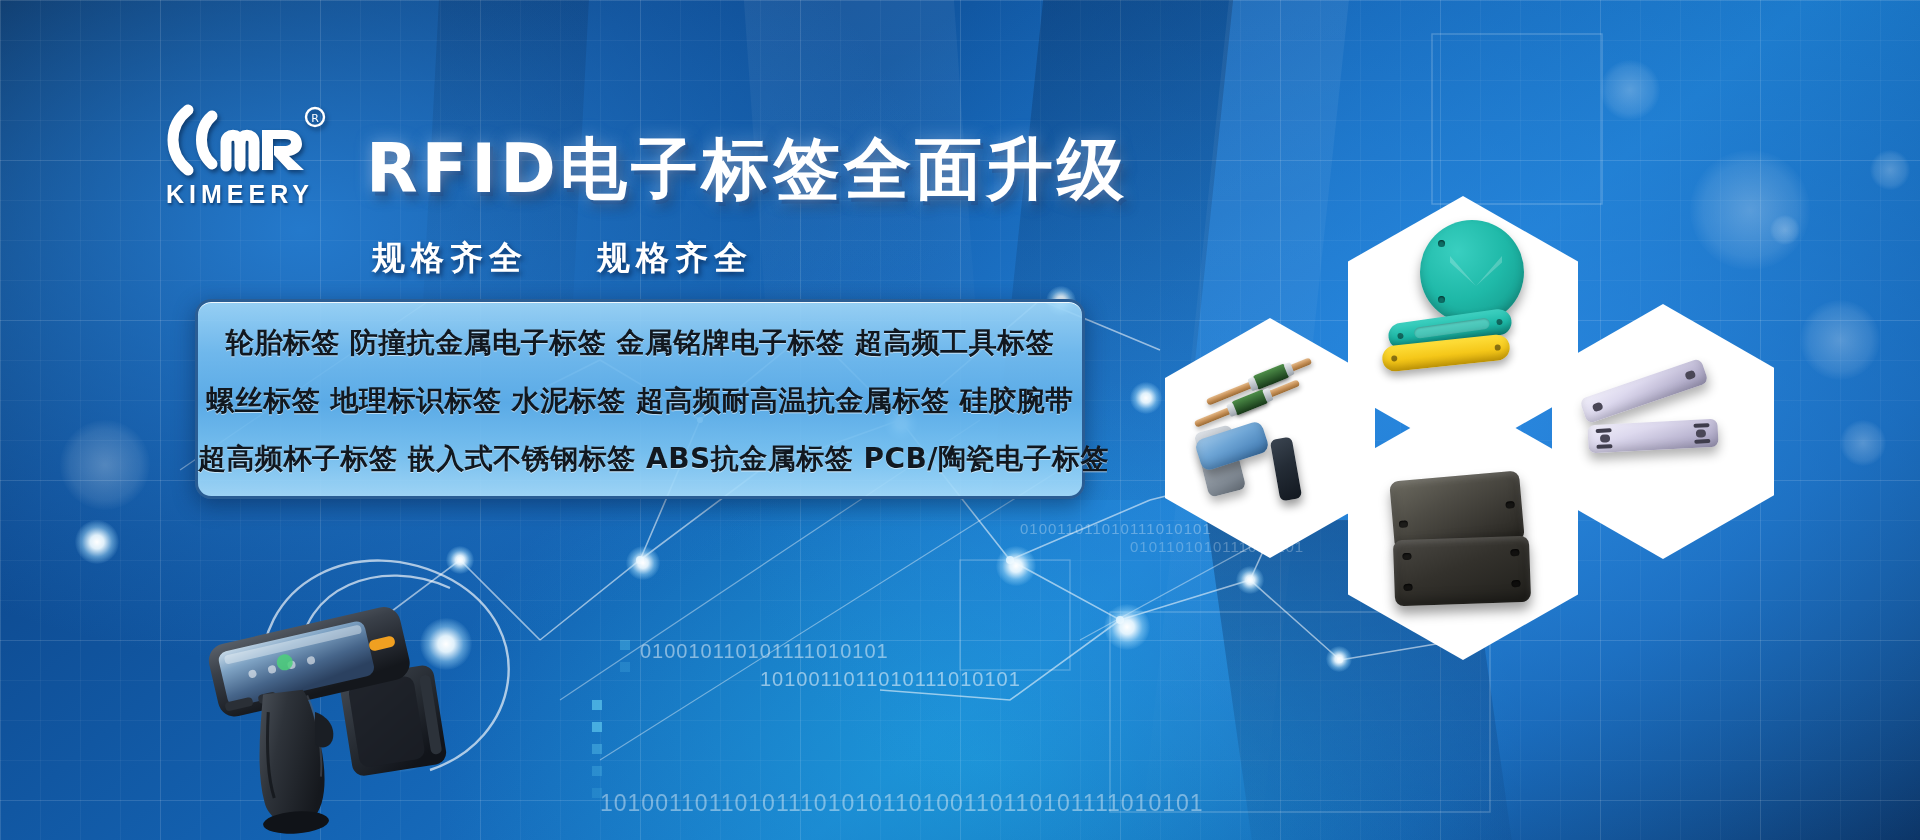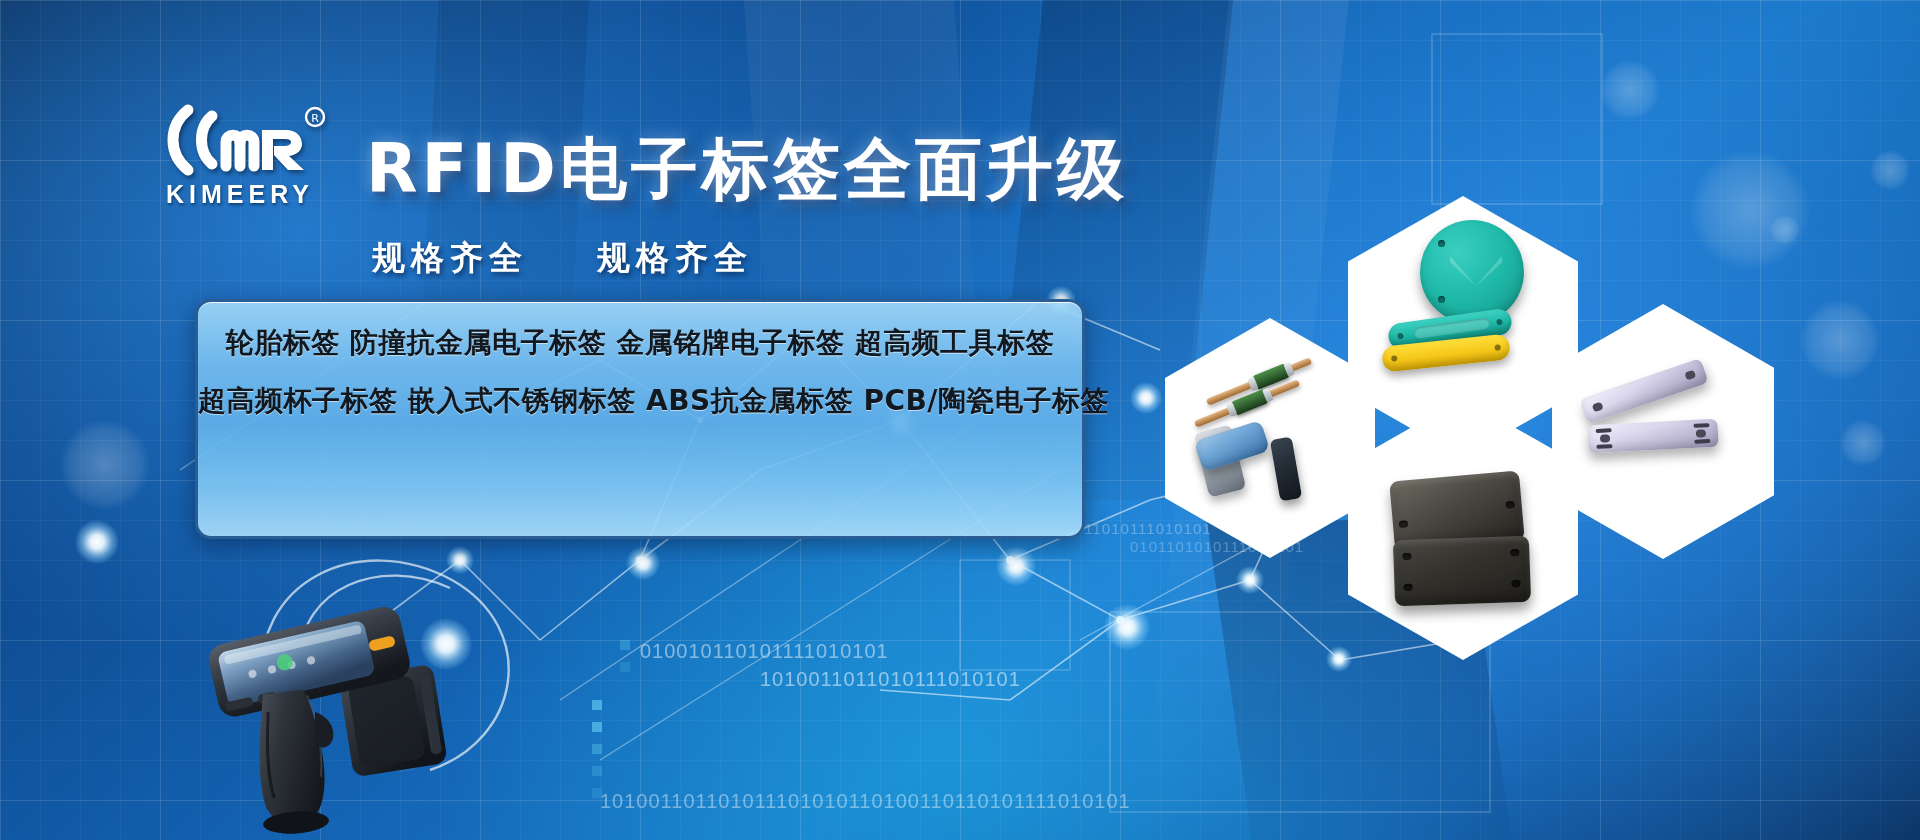--- a/index.html
+++ b/index.html
@@ -64,21 +64,21 @@
   .binary {
     position:absolute; pointer-events:none;
     font-family:"Liberation Sans","DejaVu Sans",sans-serif;
     color:rgba(255,255,255,.55);
     letter-spacing:1px; white-space:nowrap;
   }
   .bin-a { left:640px; top:640px; font-size:20px; color:rgba(255,255,255,.48); }
   .bin-b { left:760px; top:668px; font-size:20px; color:rgba(255,255,255,.52); }
   .bin-c { left:600px; top:700px; font-size:78px; font-weight:700;
            color:rgba(255,255,255,.13); letter-spacing:4px; }
-  .bin-d { left:600px; top:790px; font-size:20px; color:rgba(255,255,255,.42); }
+  .bin-d { left:600px; top:790px; font-size:23px; color:rgba(255,255,255,.42); }
   .bin-e { left:1020px; top:520px; font-size:15px; color:rgba(255,255,255,.30); }
   .bin-f { left:1130px; top:538px; font-size:15px; color:rgba(255,255,255,.26); }
 
   
   .dotcol { position:absolute; width:10px; pointer-events:none; }
   .dotcol i { display:block; width:10px; height:10px; margin-bottom:12px;
               background:rgba(120,230,255,.5); }
 
   
   .logo-wrap { position:absolute; left:140px; top:100px; width:200px; text-align:center; }
@@ -105,21 +105,21 @@
     font-size:33px; font-weight:700; color:#ffffff;
     letter-spacing:6px; white-space:nowrap;
     font-family:"DejaVu Sans","Liberation Sans",sans-serif;
     text-shadow:2px 3px 5px rgba(6,30,70,.7);
   }
   .subtitle .gap { display:inline-block; width:34px; }
 
   
   .list-panel {
     position:absolute; left:195px; top:299px;
-    width:890px; height:240px;
+    width:890px; height:200px;
     border-radius:16px;
     border:3px solid #2a5d94;
     background:
       linear-gradient(180deg,
         rgba(160,215,248,.92) 0%,
         rgba(118,190,240,.92) 26%,
         rgba(96,176,234,.92) 52%,
         rgba(126,198,243,.92) 78%,
         rgba(168,220,250,.92) 100%);
     box-shadow:
@@ -387,20 +387,21 @@
   <div class="headline">RFID电子标签全面升级</div>
 
   <div class="subtitle">
     <span>规格齐全</span>
     <span class="gap"></span>
     <span>规格齐全</span>
   </div>
 
   <div class="list-panel">
     <div class="list-row">轮胎标签   防撞抗金属电子标签   金属铭牌电子标签  超高频工具标签</div>
+    <div class="list-row">螺丝标签  地理标识标签  水泥标签  超高频耐高温抗金属标签  硅胶腕带</div>
     <div class="list-row">超高频杯子标签  嵌入式不锈钢标签  ABS抗金属标签  PCB/陶瓷电子标签</div>
   </div>
 
   <div class="hex hexA">
     <div class="hex-inner">
       <div class="dogbone" style="left:38px; top:60px; width:112px; transform:rotate(-22deg);">
         <div class="chipseg" style="left:52px;"></div>
       </div>
       <div class="dogbone" style="left:26px; top:82px; width:112px; transform:rotate(-22deg);">
         <div class="chipseg" style="left:42px;"></div>

